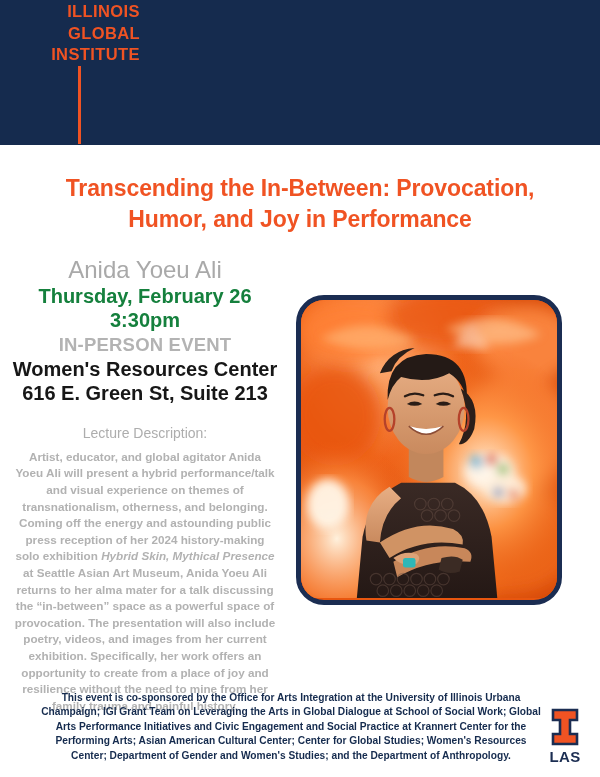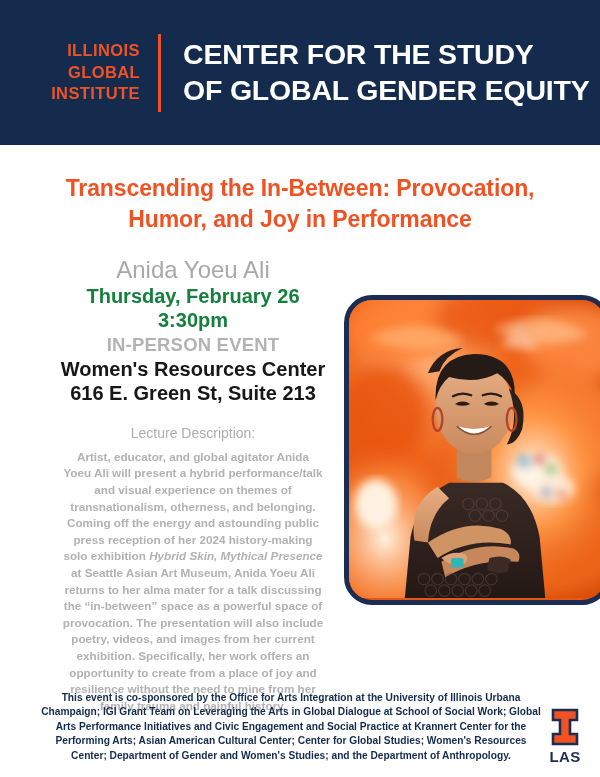--- a/index.html
+++ b/index.html
@@ -21,20 +21,21 @@
     height: 145px;
     background: #152b4e;
     display: flex;
     align-items: center;
     box-sizing: border-box;
     padding-left: 22px;
   }
   .igi-lockup {
     display: flex;
     align-items: center;
+    flex-direction: column;
   }
   .igi-words {
     display: flex;
     flex-direction: column;
     justify-content: center;
     align-items: flex-end;
     color: #f05323;
     font-weight: 700;
     font-size: 16.5px;
     line-height: 1.32;
@@ -78,21 +79,20 @@
     display: flex;
     align-items: flex-start;
     margin-top: 22px;
   }
   .left-col {
     width: 290px;
     flex: 0 0 290px;
     text-align: center;
     padding: 0 6px;
     box-sizing: border-box;
-    margin-left: 48px;
   }
   .right-col {
     flex: 1 1 auto;
     padding-top: 38px;
     padding-left: 6px;
   }
 
   .speaker-name {
     color: #a9a9a9;
     font-weight: 400;
@@ -200,24 +200,20 @@
 <body>
 
 <div class="banner">
   <div class="igi-lockup">
     <div class="igi-words">
       <span>ILLINOIS</span>
       <span>GLOBAL</span>
       <span>INSTITUTE</span>
     </div>
     <div class="igi-rule"></div>
-  </div>
-  <div class="banner-title">
-    <span class="line">CENTER FOR THE STUDY</span>
-    <span class="line">OF GLOBAL GENDER EQUITY</span>
   </div>
 </div>
 
 <div class="event-title">
   <span class="line">Transcending the In-Between: Provocation,</span>
   <span class="line">Humor, and Joy in Performance</span>
 </div>
 
 <div class="content">
 

